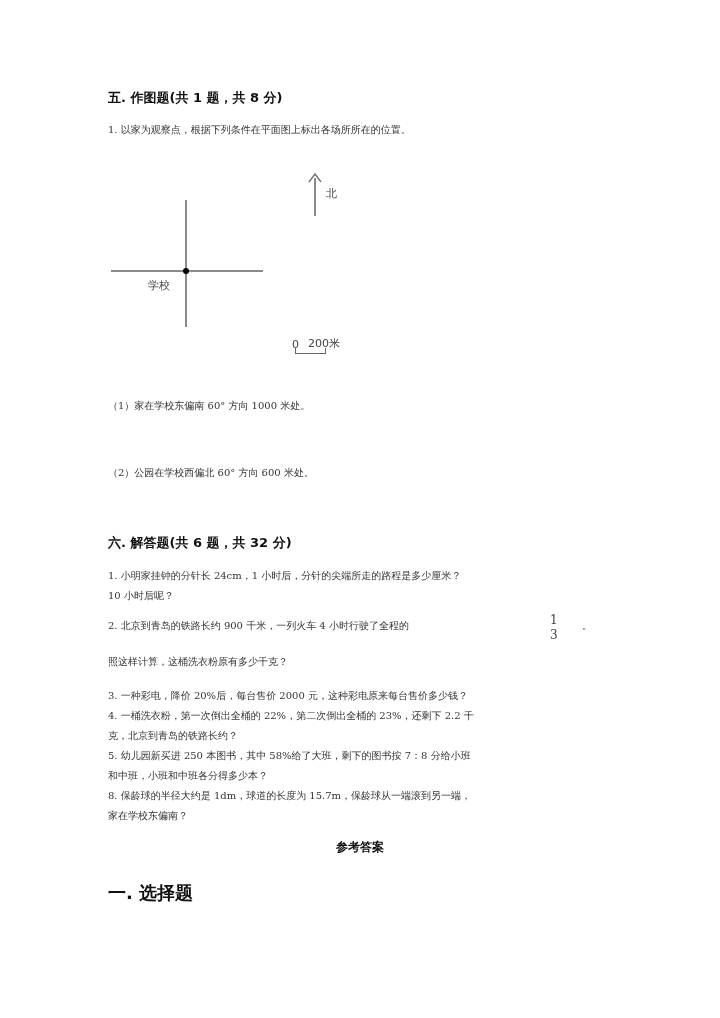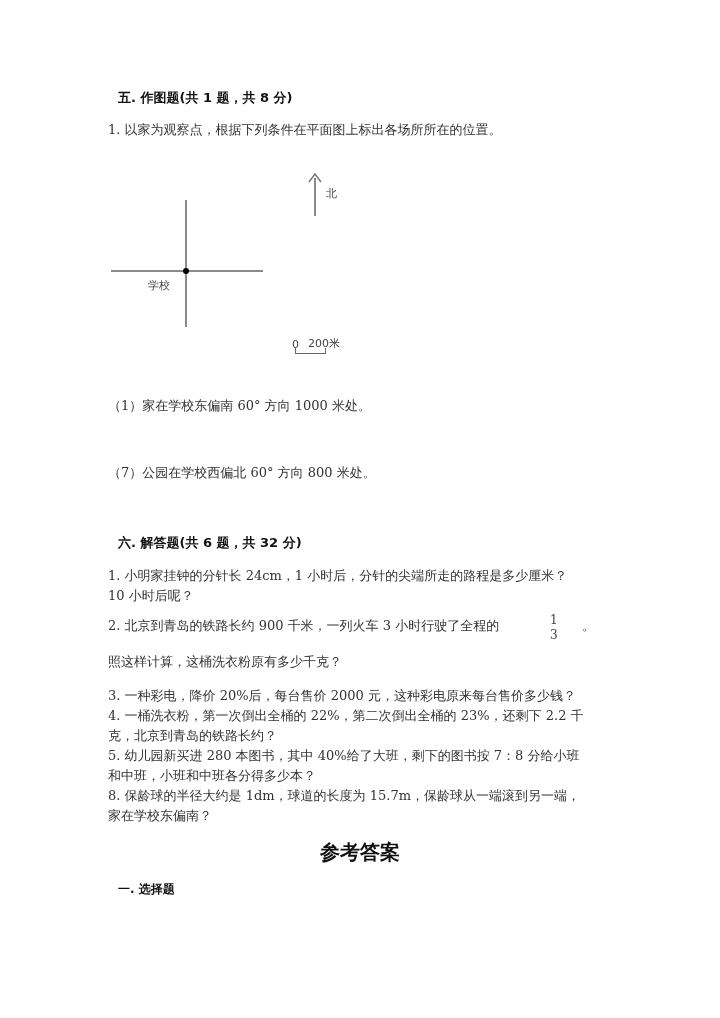--- a/index.html
+++ b/index.html
@@ -14,24 +14,24 @@
       overflow: hidden;
       font-family: "DejaVu Serif", "Liberation Serif", serif;
       color: #333333;
     }
     .abs { position: absolute; white-space: nowrap; }
     .section-heading {
       font-family: "DejaVu Sans", "Liberation Sans", sans-serif;
       font-weight: bold;
       font-size: 13px;
       color: #111111;
-      left: 118px;
+      left: 108px;
     }
     .body-text {
-      font-size: 13px;
+      font-size: 10px;
       line-height: 20px;
       color: #333333;
       left: 108px;
     }
     .diagram-line {
       position: absolute;
       background: #8a8a8a;
     }
     .diagram-label {
       position: absolute;
@@ -52,21 +52,21 @@
       display: flex;
       flex-direction: column;
       align-items: center;
       font-size: 12px;
       line-height: 15px;
       color: #444444;
     }
     .answer-title {
       font-family: "DejaVu Sans", "Liberation Sans", sans-serif;
       font-weight: bold;
-      font-size: 20px;
+      font-size: 12px;
       color: #111111;
       left: 0;
       width: 720px;
       text-align: center;
     }
   </style>
 </head>
 <body>
 
 <div class="abs section-heading" style="top:89px;">五. 作图题(共 1 题，共 8 分)</div>
@@ -84,40 +84,40 @@
   <div class="diagram-line" style="left:111px; top:270px; width:152px; height:2px;"></div>
   <div class="school-dot" style="left:183px; top:268px;"></div>
   <div class="diagram-label" style="left:148px; top:278px;">学校</div>
 
   <div class="diagram-label" style="left:292px; top:338px;">0</div>
   <div class="diagram-label" style="left:308px; top:336px;">200米</div>
   <div style="position:absolute; left:295px; top:348px; width:29px; height:5px; border-left:1.5px solid #666; border-right:1.5px solid #666; border-bottom:1.5px solid #666;"></div>
 </div>
 
 <div class="abs body-text" style="top:396px;">（1）家在学校东偏南 60°  方向 1000 米处。</div>
-<div class="abs body-text" style="top:463px;">（7）公园在学校西偏北 60°  方向 800 米处。</div>
+<div class="abs body-text" style="top:463px;">（2）公园在学校西偏北 60°  方向 600 米处。</div>
 
 <div class="abs section-heading" style="top:534px;">六. 解答题(共 6 题，共 32 分)</div>
 
 <div class="abs body-text" style="top:566px;">1. 小明家挂钟的分针长 24cm，1 小时后，分针的尖端所走的路程是多少厘米？</div>
 <div class="abs body-text" style="top:586px;text-align:right;">10 小时后呢？</div>
 
-<div class="abs body-text" style="top:616px;">2. 北京到青岛的铁路长约 900 千米，一列火车 3 小时行驶了全程的</div>
+<div class="abs body-text" style="top:616px;">2. 北京到青岛的铁路长约 900 千米，一列火车 4 小时行驶了全程的</div>
 <div class="fraction" style="left:550px; top:613px;">
   <span>1</span>
   <span>3</span>
 </div>
 <div class="abs body-text" style="left:582px; top:616px;">。</div>
 <div class="abs body-text" style="top:652px;">照这样计算，这桶洗衣粉原有多少千克？</div>
 
 <div class="abs body-text" style="top:686px;">3. 一种彩电，降价 20%后，每台售价 2000 元，这种彩电原来每台售价多少钱？</div>
 
 <div class="abs body-text" style="top:706px;">4. 一桶洗衣粉，第一次倒出全桶的 22%，第二次倒出全桶的 23%，还剩下 2.2 千</div>
 <div class="abs body-text" style="top:726px;">克，北京到青岛的铁路长约？</div>
 
-<div class="abs body-text" style="top:746px;">5. 幼儿园新买进 280 本图书，其中 40%给了大班，剩下的图书按 7：8 分给小班</div>
+<div class="abs body-text" style="top:746px;">5. 幼儿园新买进 250 本图书，其中 58%给了大班，剩下的图书按 7：8 分给小班</div>
 <div class="abs body-text" style="top:766px;">和中班，小班和中班各分得多少本？</div>
 
 <div class="abs body-text" style="top:786px;">8. 保龄球的半径大约是 1dm，球道的长度为 15.7m，保龄球从一端滚到另一端，</div>
 <div class="abs body-text" style="top:806px;">家在学校东偏南？</div>
 
 <div class="abs answer-title" style="top:839px;">参考答案</div>
-<div class="abs section-heading" style="top:881px; font-size:12px;">一. 选择题</div>
+<div class="abs section-heading" style="top:881px; font-size:18px;">一. 选择题</div>
 
 </body></html>

